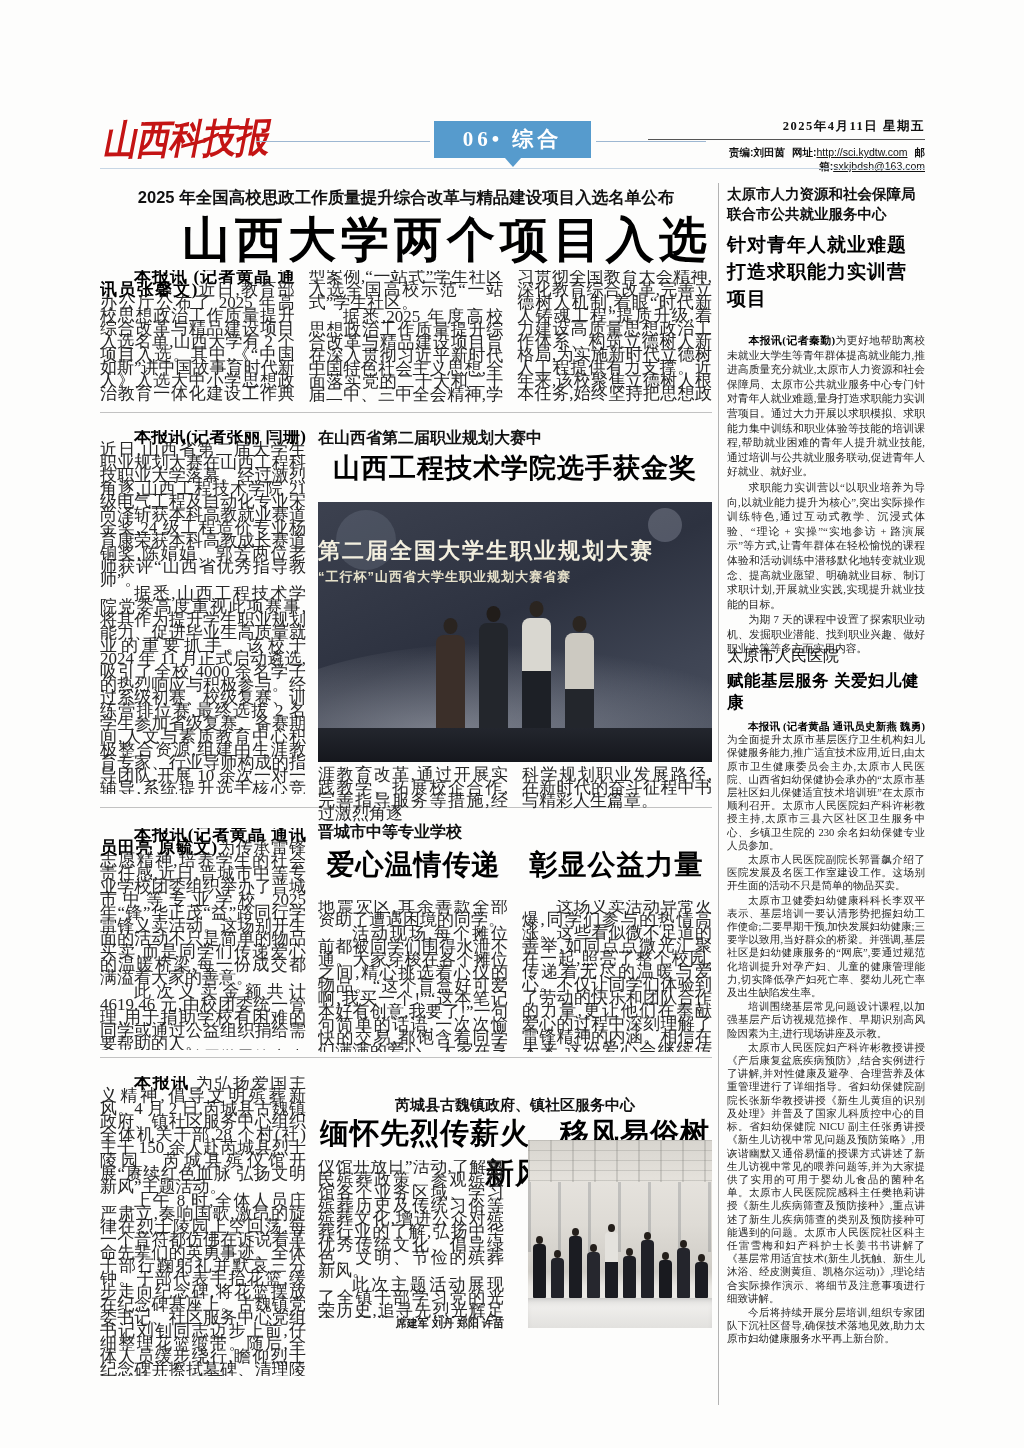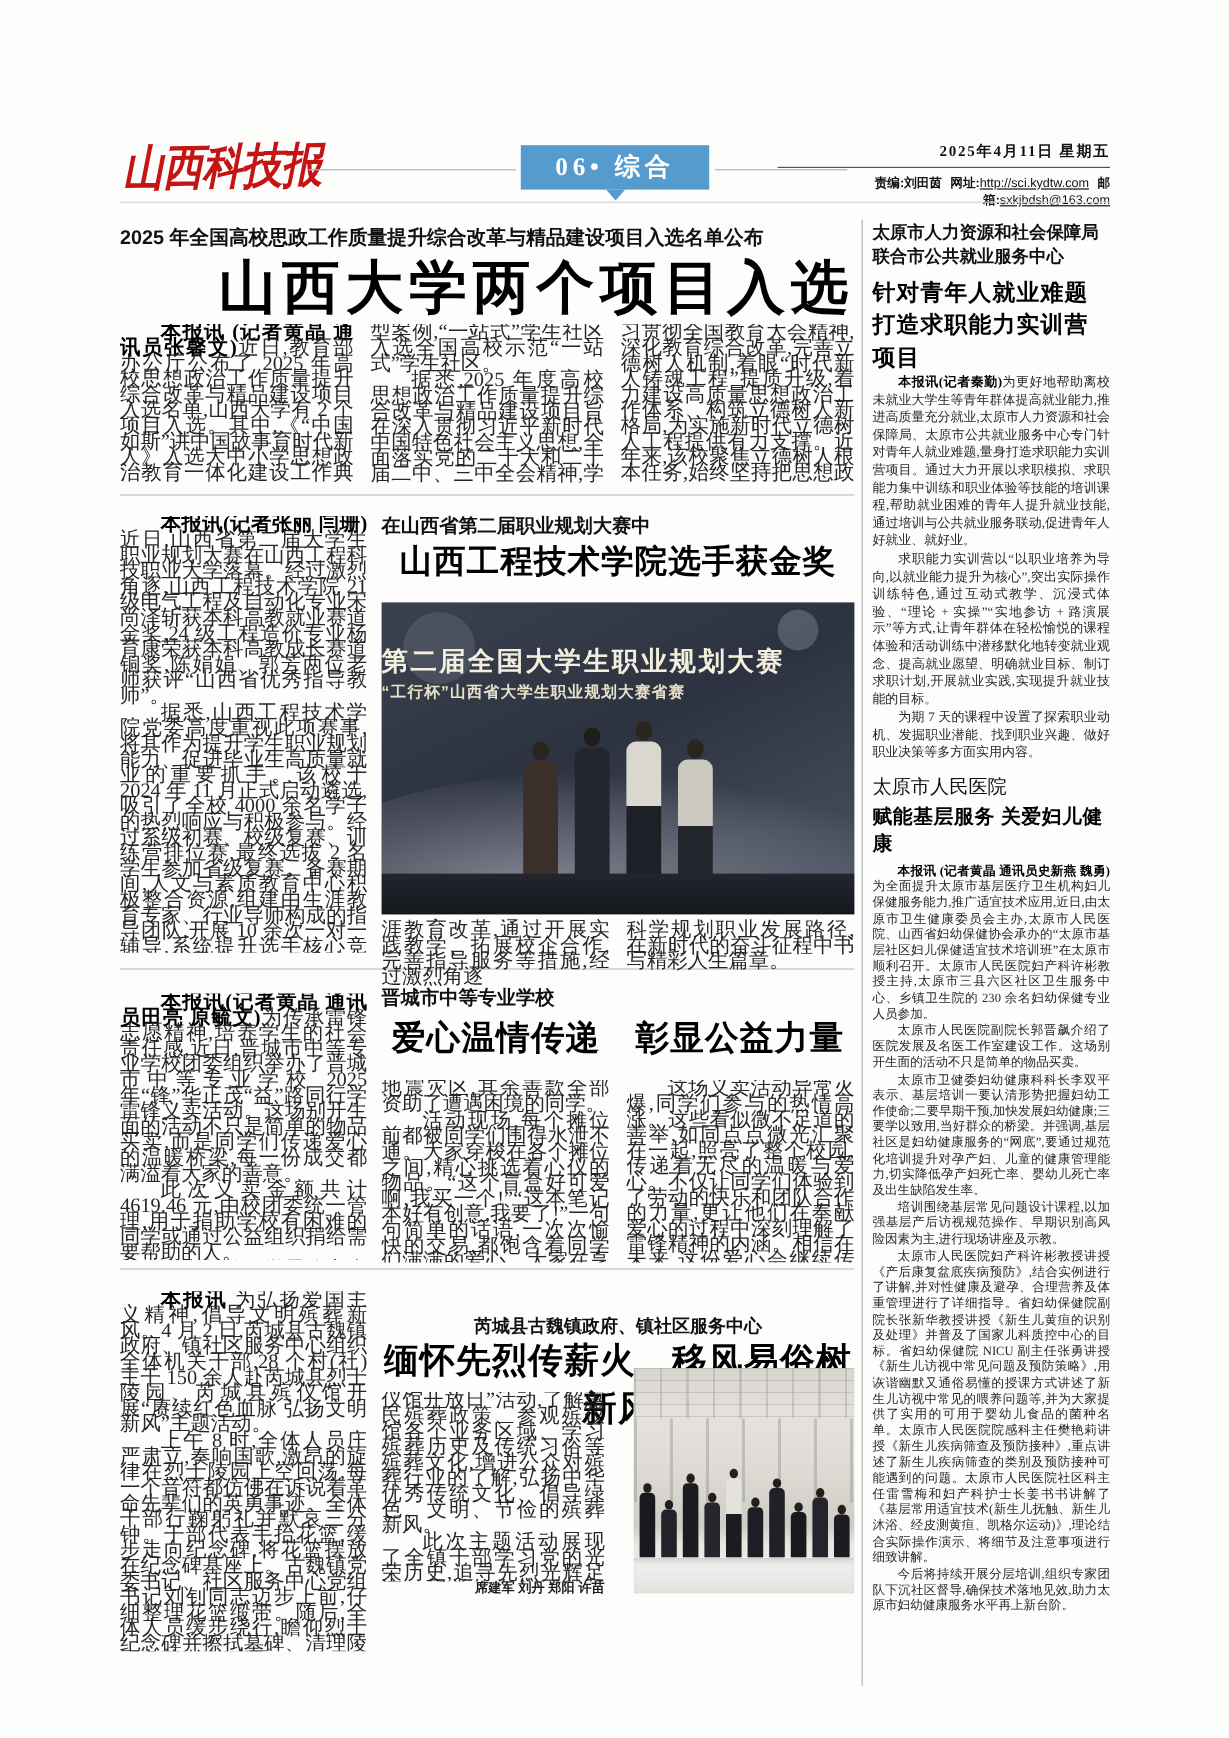--- a/index.html
+++ b/index.html
@@ -37,21 +37,21 @@
 
   
   .kicker { font-family:"Liberation Sans","DejaVu Sans",sans-serif; font-weight:600; color:#111; }
   .headline { font-family:"Liberation Sans","DejaVu Sans",sans-serif; font-weight:900; color:#000; }
   .bodytext p { font-size:17px; line-height:13px; text-align:justify; text-indent:2em;
                 color:#262626; margin-bottom:1px; }
   .bodytext p.cont { text-indent:0; }
   .bodytext b { font-weight:700; color:#000; }
 
   
-  .a1-kicker { position:absolute; left:100px; top:187px; width:612px; font-size:16.5px; }
+  .a1-kicker { position:absolute; left:100px; top:187px; width:612px; text-align:center; font-size:16.5px; }
   .a1-head { position:absolute; left:100px; top:208px; width:612px; text-align:right;
              font-size:48px; letter-spacing:5px; }
   .a1-body { position:absolute; left:100px; top:270px; width:612px; height:136px; overflow:hidden;
              column-count:3; column-gap:14px; }
 
   
   .a2-left { position:absolute; left:100px; top:430px; width:206px; height:364px; overflow:hidden; }
   .a2-kicker { position:absolute; left:318px; top:428px; width:394px; font-size:16px; }
   .a2-head { position:absolute; left:318px; top:450px; width:394px; text-align:center;
              font-size:27px; letter-spacing:1px; }
@@ -112,21 +112,21 @@
   .pers2::after { content:""; position:absolute; top:8px; left:50%; transform:translateX(-50%);
             width:13px; height:calc(var(--h) - 8px); border-radius:4px 4px 1px 1px; background:var(--c,#1d1e23); }
   .ph2-floor { position:absolute; left:0; bottom:0; width:100%; height:30px;
             background:linear-gradient(#f4f3f1,#e2e1de);
             box-shadow:inset 0 6px 8px -6px rgba(90,90,90,.5); }
 
   
   .a5 { position:absolute; left:727px; top:184px; width:198px; }
   .a5 .kicker { font-size:14.5px; line-height:20px; }
   .a5 .headline { margin-top:7px; font-size:19px; line-height:27px; letter-spacing:1px; }
-  .a5 .bodytext { margin-top:0; }
+  .a5 .bodytext { margin-top:21px; }
   .a5 .bodytext p { font-size:10.8px; line-height:14.6px; }
 
   .a6 { position:absolute; left:727px; top:646px; width:198px; }
   .a6 .kicker { font-size:16px; font-weight:500; }
   .a6 .headline { margin-top:3px; font-size:16.5px; letter-spacing:.5px; }
   .a6 .bodytext { margin-top:6px; }
   .a6 .bodytext p { font-size:10.5px; line-height:13.2px; }
 </style>
 </head>
 <body>

